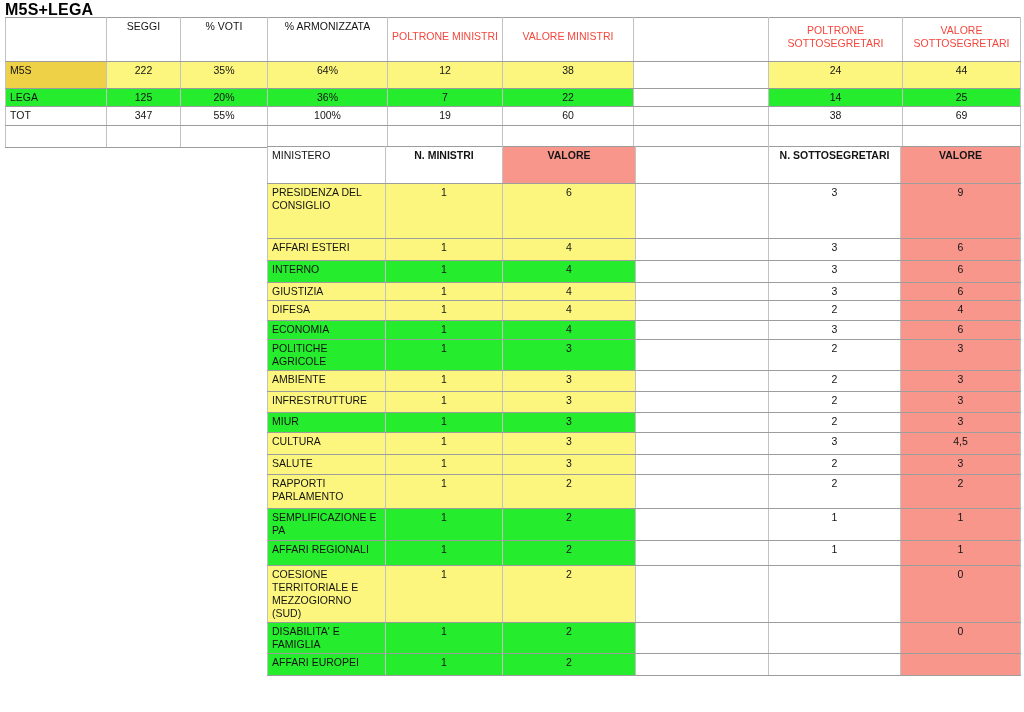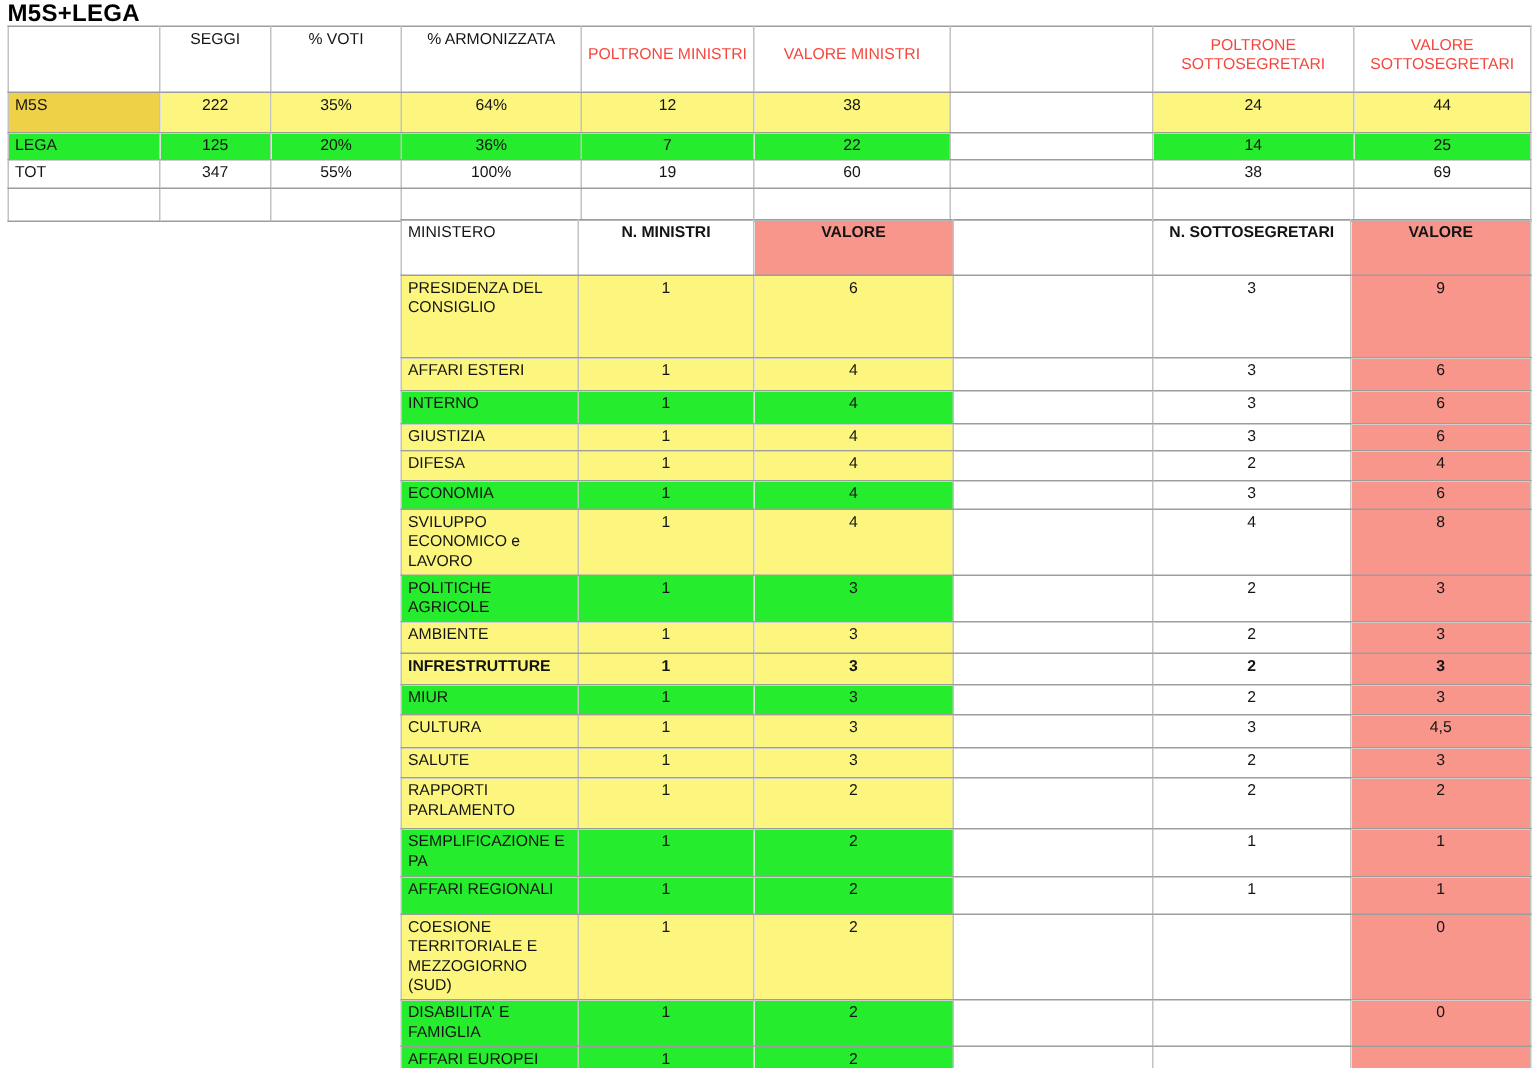--- a/index.html
+++ b/index.html
@@ -172,45 +172,37 @@
           <td class="c bg-salmon">4</td>
         </tr>
         <tr style="height: 19px; margin-top: 16px;">
           <td class="l bg-green">ECONOMIA</td>
           <td class="c bg-green">1</td>
           <td class="c bg-green">4</td>
           <td class="c"></td>
           <td class="c">3</td>
           <td class="c bg-salmon">6</td>
         </tr>
-        <tr style="height: 39px;">
-          <td class="l bg-yellow">SVILUPPO ECONOMICO e LAVORO</td>
-          <td class="c bg-yellow">1</td>
-          <td class="c bg-yellow">4</td>
-          <td class="c"></td>
-          <td class="c">4</td>
-          <td class="c bg-salmon">8</td>
-        </tr>
         <tr style="height: 18px;">
           <td class="l bg-green">POLITICHE AGRICOLE</td>
           <td class="c bg-green">1</td>
           <td class="c bg-green">3</td>
           <td class="c"></td>
           <td class="c">2</td>
           <td class="c bg-salmon">3</td>
         </tr>
         <tr style="height: 21px;">
           <td class="l bg-yellow">AMBIENTE</td>
           <td class="c bg-yellow">1</td>
           <td class="c bg-yellow">3</td>
           <td class="c"></td>
           <td class="c">2</td>
           <td class="c bg-salmon">3</td>
         </tr>
-        <tr style="height: 21px; font-weight: bold;">
+        <tr style="height: 21px;">
           <td class="l bg-yellow">INFRESTRUTTURE</td>
           <td class="c bg-yellow">1</td>
           <td class="c bg-yellow">3</td>
           <td class="c"></td>
           <td class="c">2</td>
           <td class="c bg-salmon">3</td>
         </tr>
         <tr style="height: 20px;">
           <td class="l bg-green">MIUR</td>
           <td class="c bg-green">1</td>

